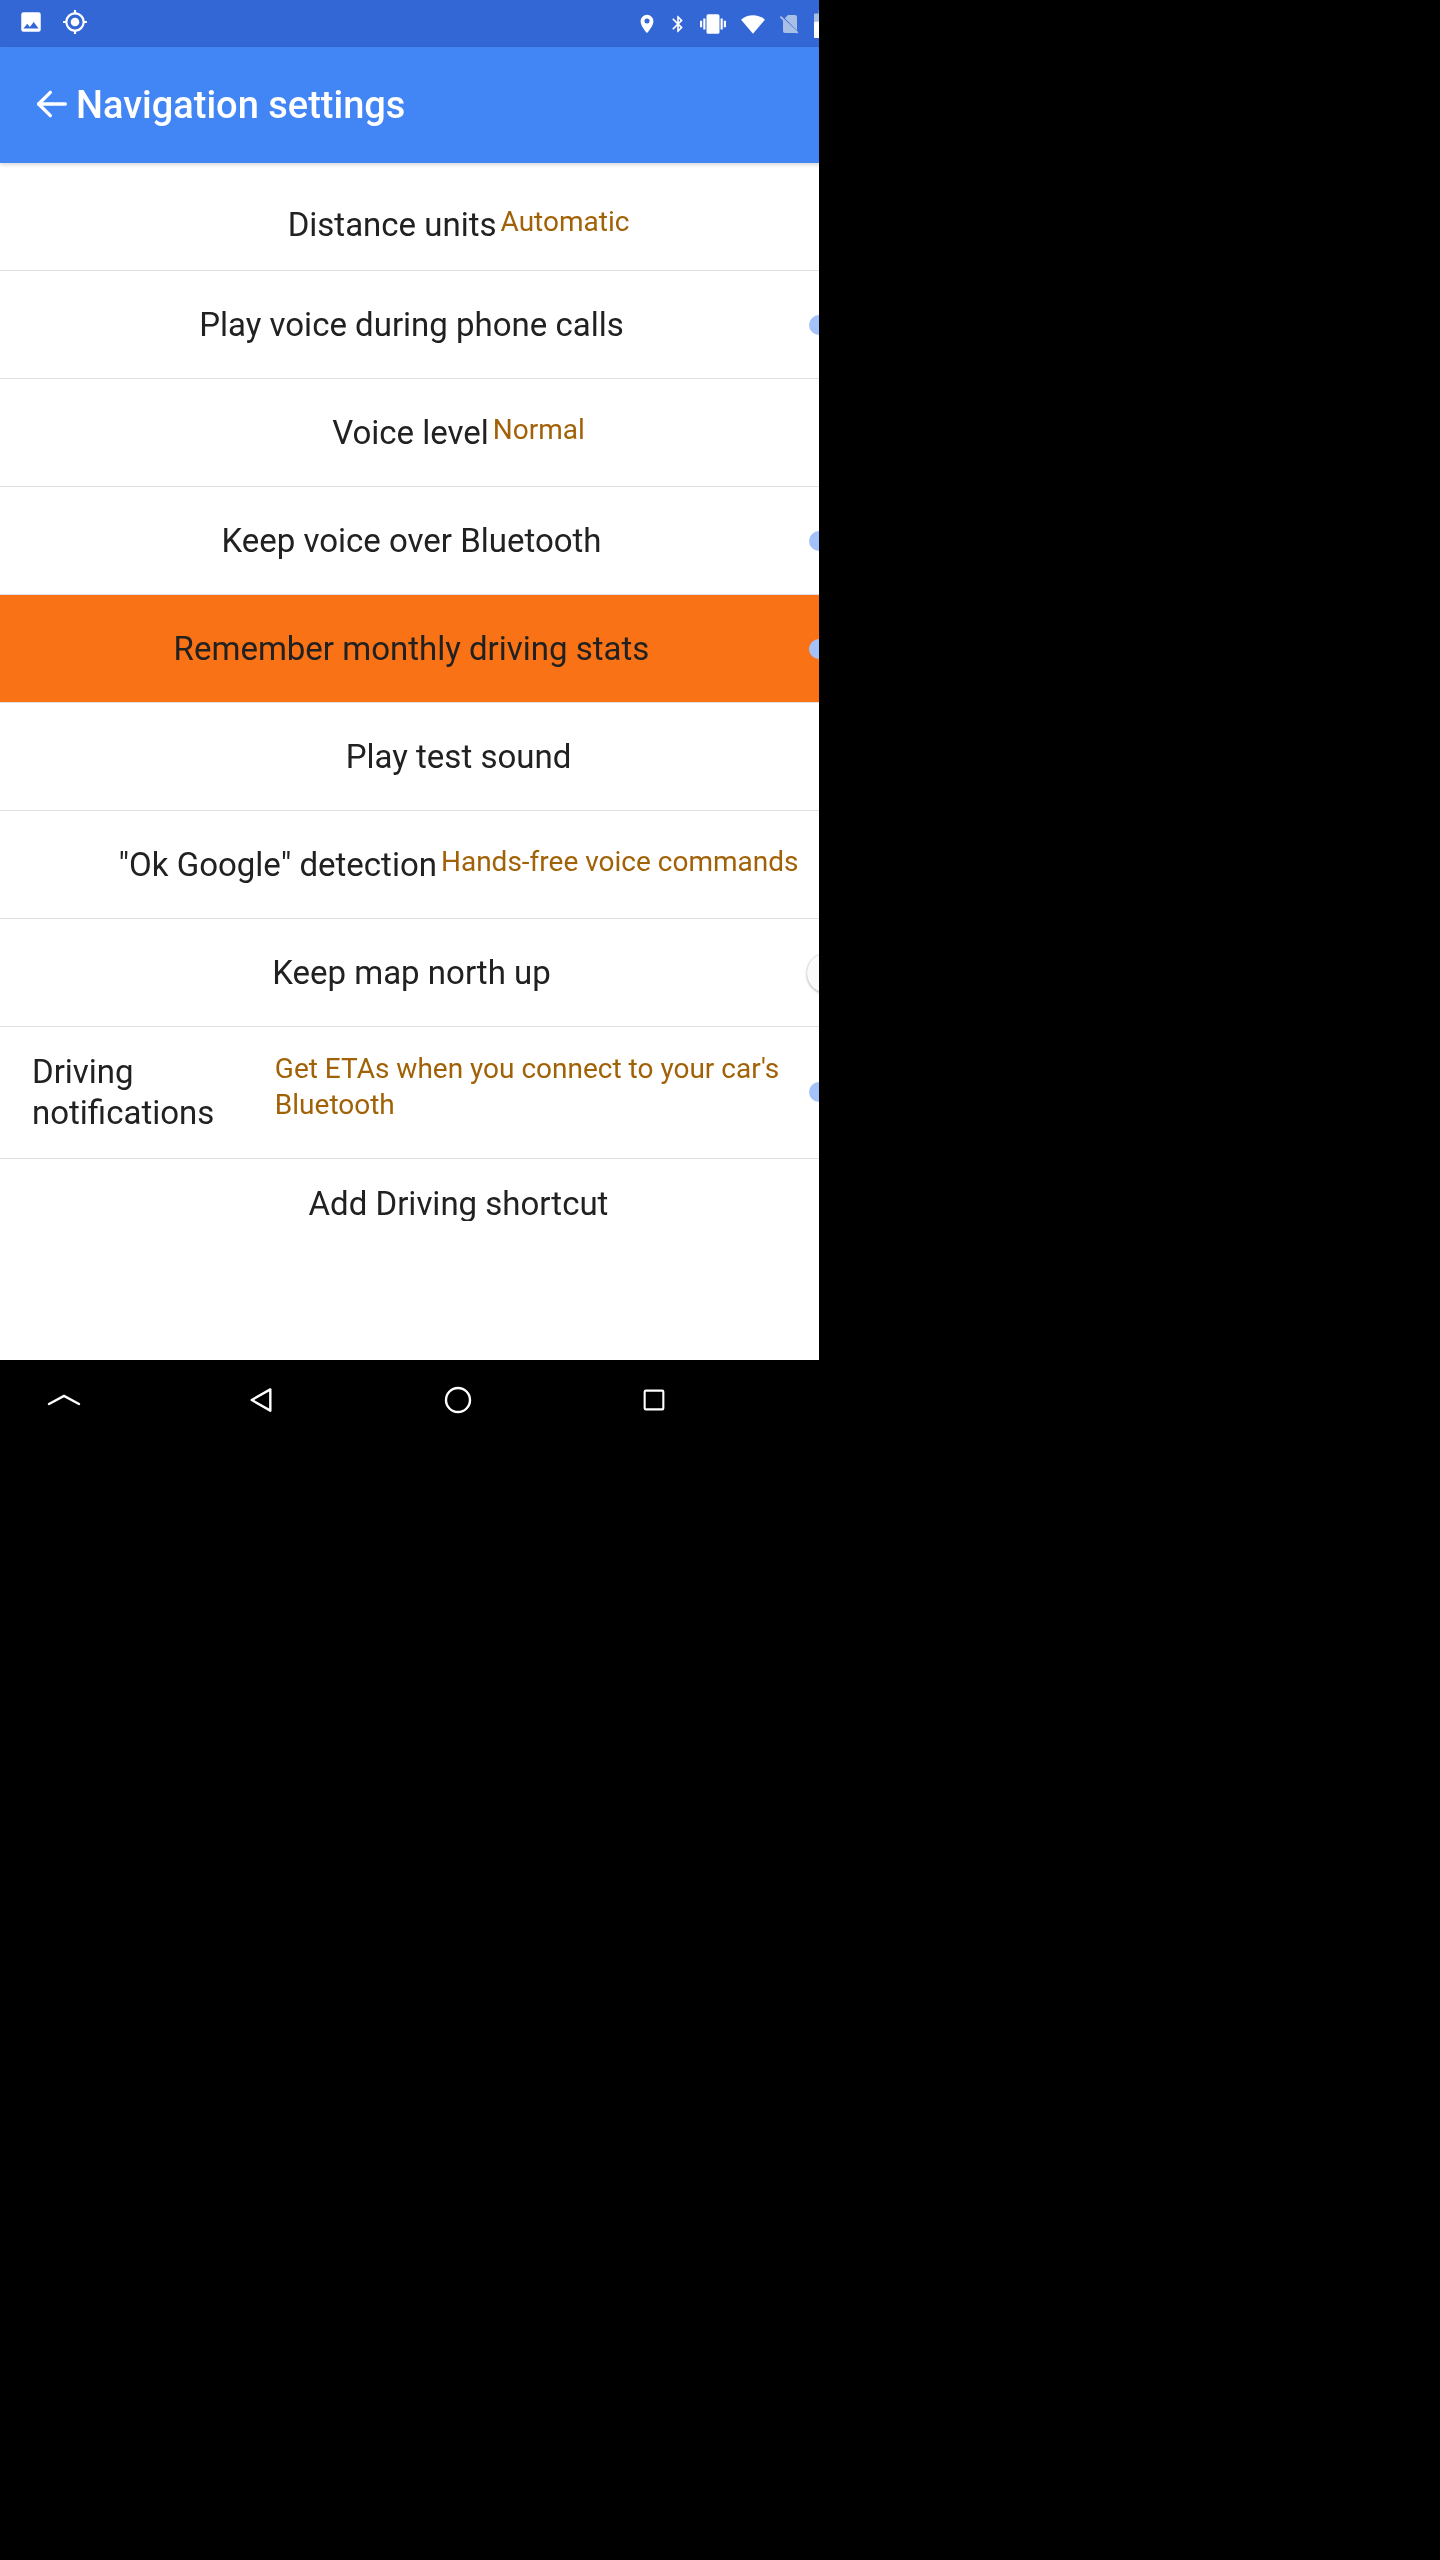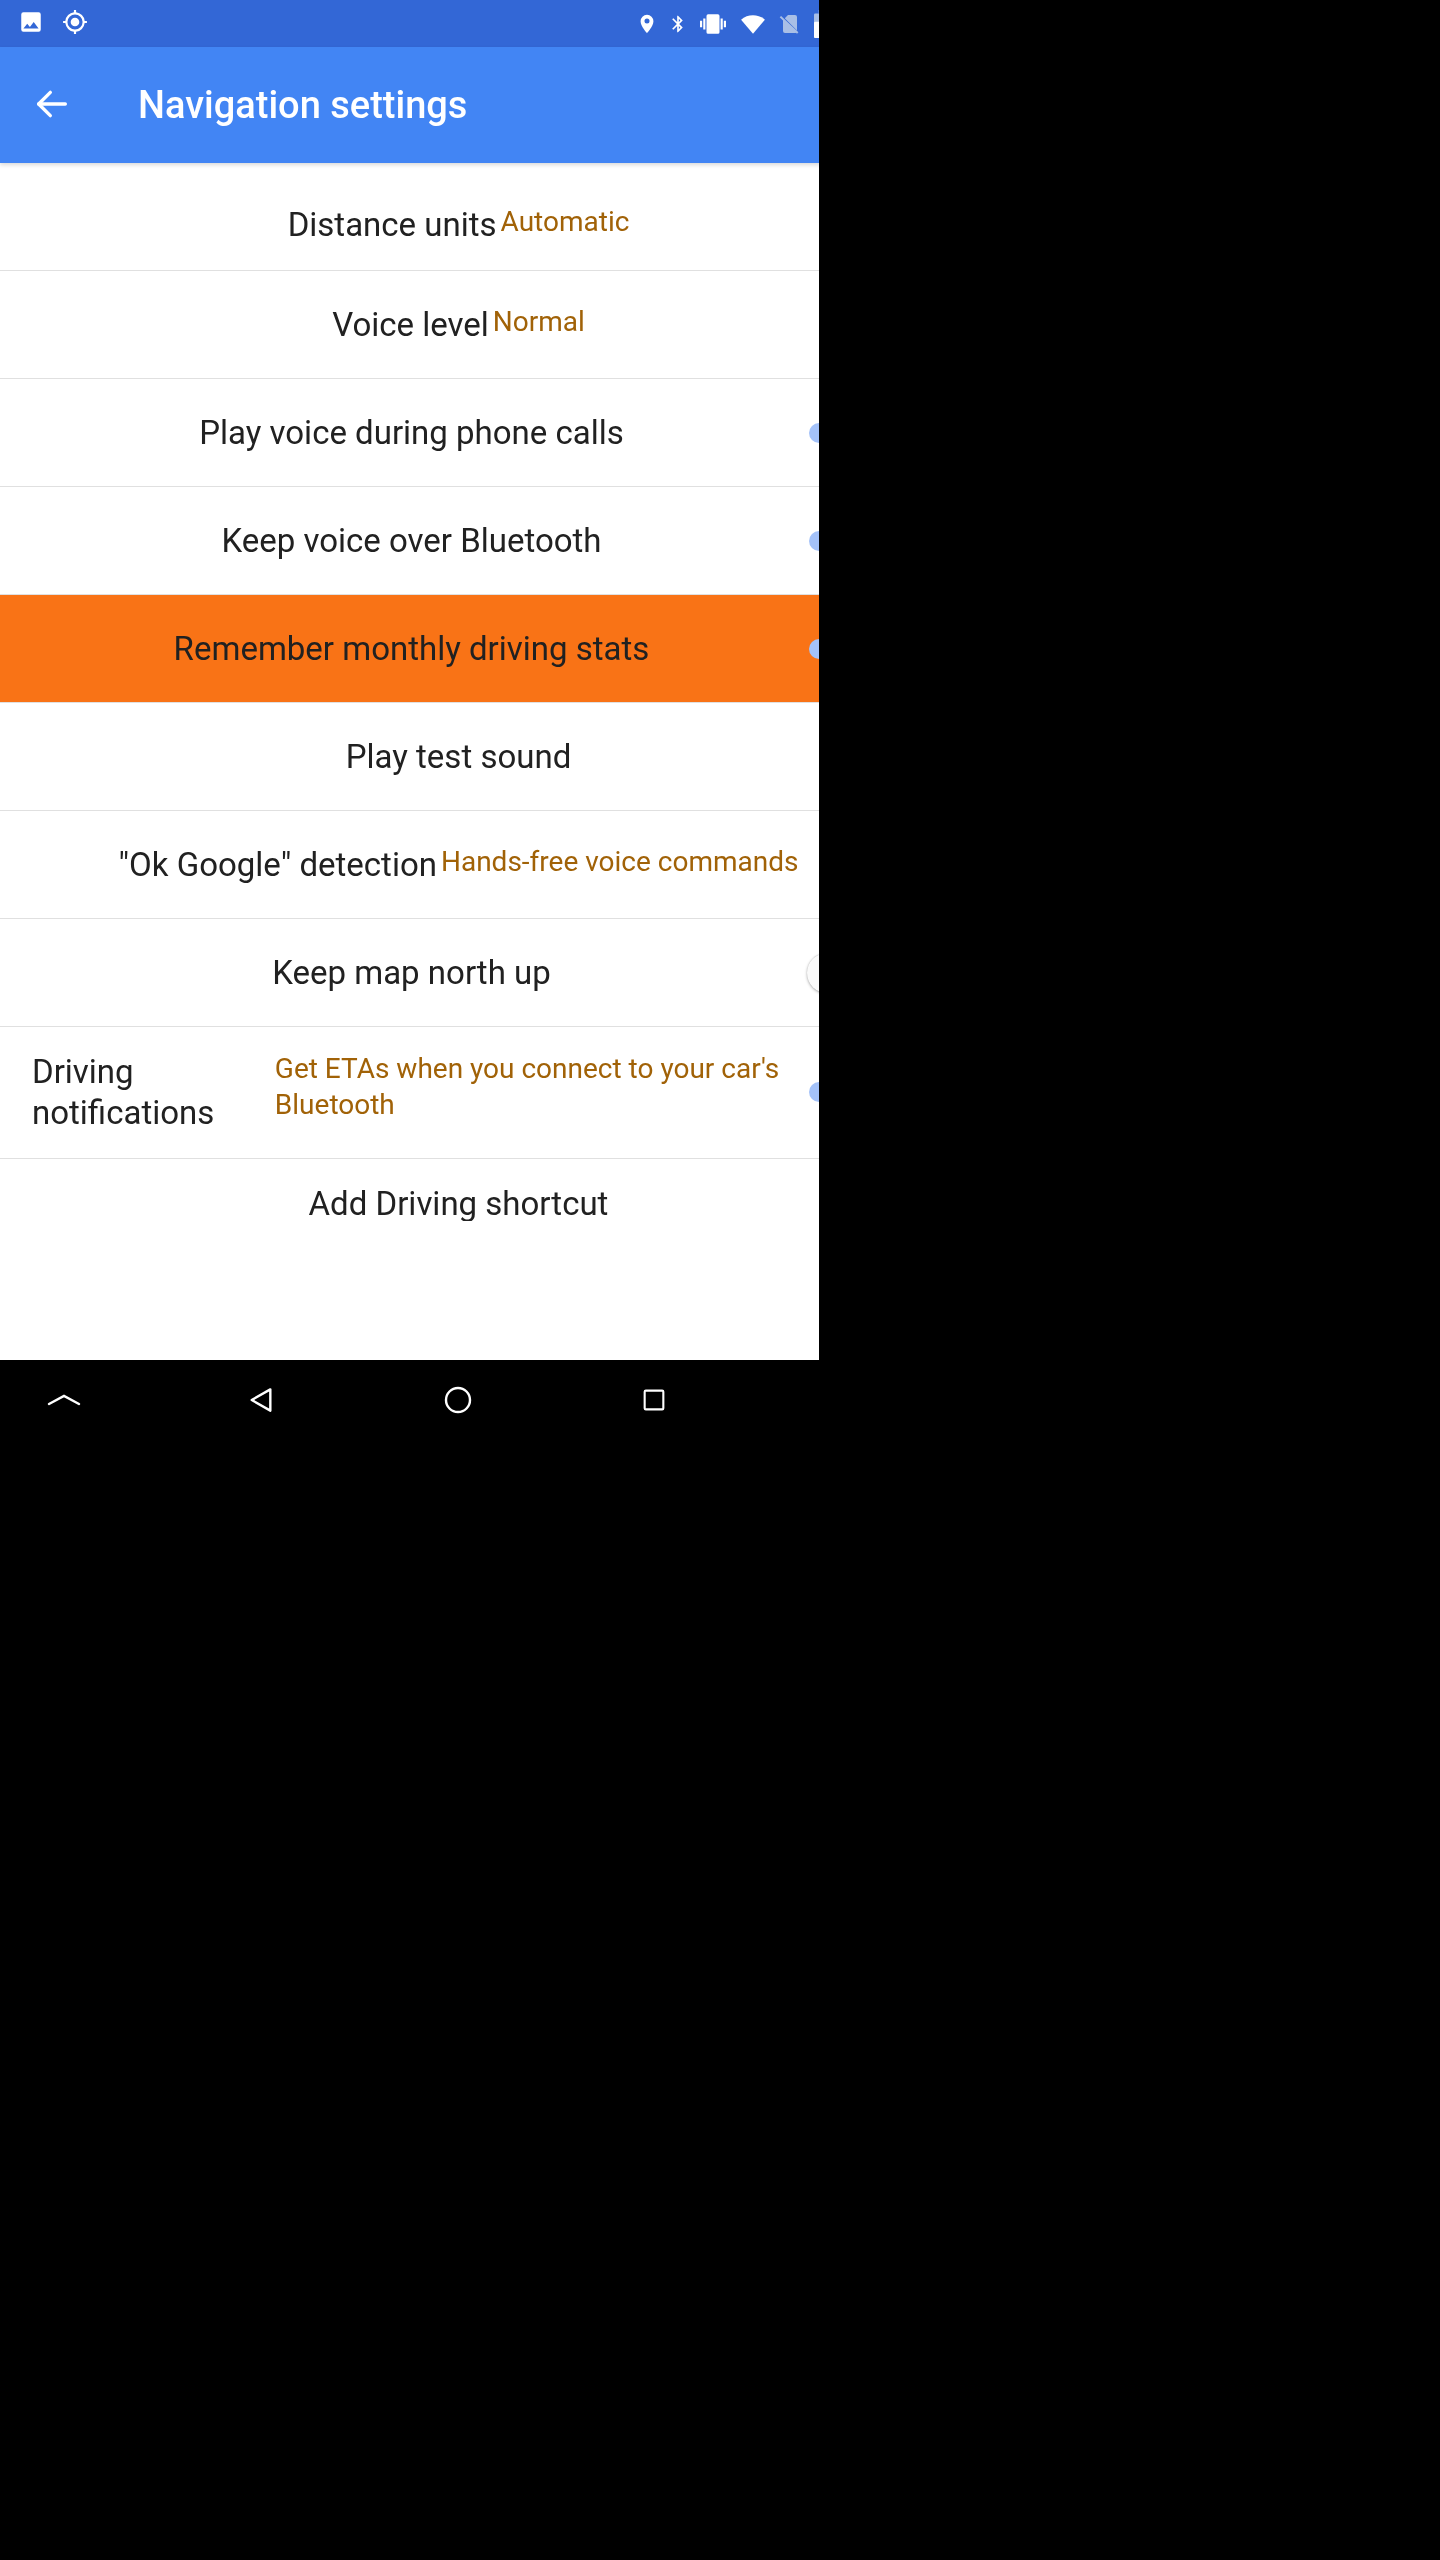--- a/index.html
+++ b/index.html
@@ -53,21 +53,20 @@
   .back-btn {
     width: 48px; height: 48px;
     display: flex; align-items: center; justify-content: center;
     border: none; background: none; cursor: pointer;
     color: #fff;
   }
   .app-title {
     color: #fff;
     font-size: 38px;
     font-weight: 500;
-    margin-left: 62px;
   }
 
   
   .content {
     flex: 1;
     background: #fff;
     overflow: hidden;
     position: relative;
   }
   .setting-row {
@@ -233,32 +232,32 @@
 
     <div class="setting-row row-divider">
       <div class="row-texts">
         <div class="row-title">Distance units</div>
         <div class="row-subtitle">Automatic</div>
       </div>
     </div>
 
     <div class="setting-row row-divider">
       <div class="row-texts">
+        <div class="row-title">Play voice during phone calls</div>
+      </div>
+      <div class="switch on">
+        <div class="switch-track"></div>
+          <div class="switch-thumb"></div>
+      </div>
+    </div>
+
+    <div class="setting-row row-divider">
+      <div class="row-texts">
         <div class="row-title">Voice level</div>
         <div class="row-subtitle">Normal</div>
-      </div>
-    </div>
-
-    <div class="setting-row row-divider">
-      <div class="row-texts">
-        <div class="row-title">Play voice during phone calls</div>
-      </div>
-      <div class="switch on">
-        <div class="switch-track"></div>
-          <div class="switch-thumb"></div>
       </div>
     </div>
 
     <div class="setting-row row-divider">
       <div class="row-texts">
         <div class="row-title">Keep voice over Bluetooth</div>
       </div>
       <div class="switch on">
         <div class="switch-track"></div>
           <div class="switch-thumb"></div>

